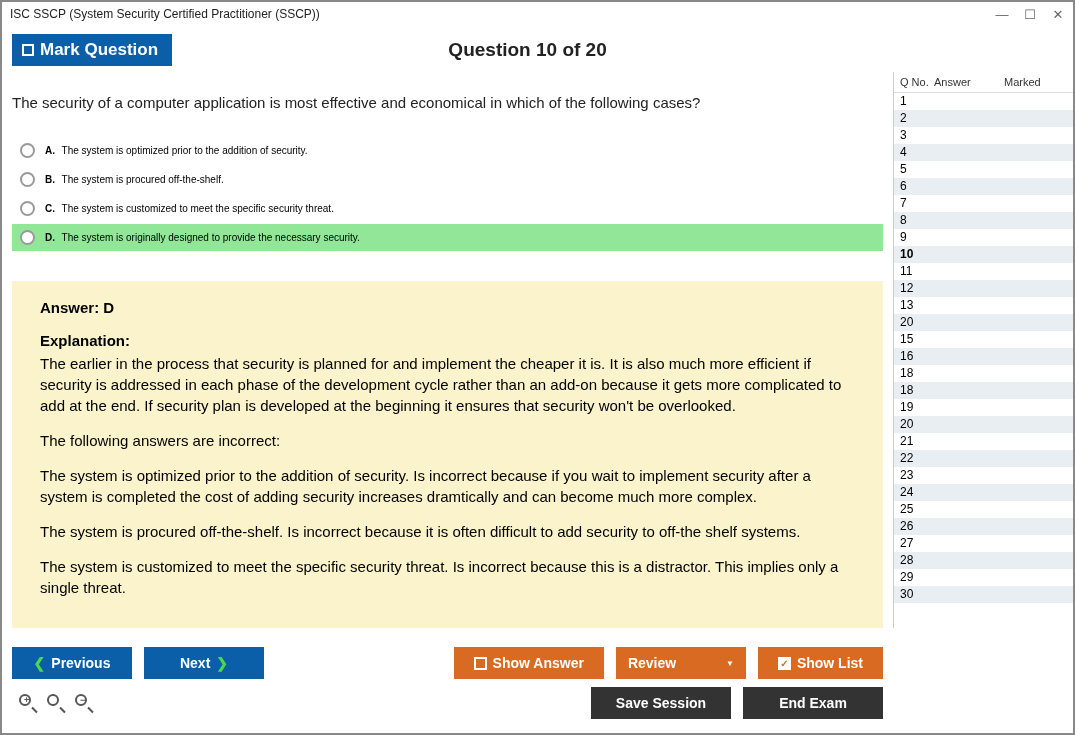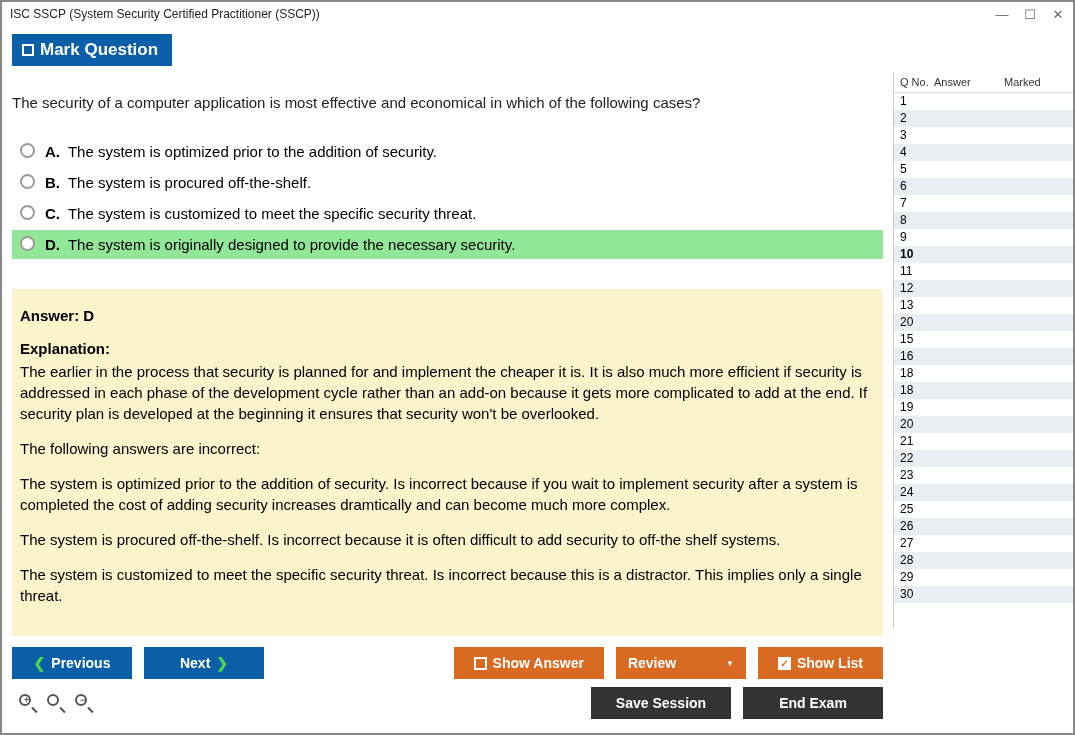--- a/index.html
+++ b/index.html
@@ -9,25 +9,25 @@
 .win-controls { display: flex; gap: 14px; color: #666; }
 .win-btn { width: 14px; text-align: center; cursor: pointer; }
 .main { display: flex; height: calc(100% - 24px); }
 .left-col { flex: 1; display: flex; flex-direction: column; padding: 0 6px 6px 6px; }
 .header-row { display: flex; align-items: center; padding: 8px 4px; }
 .mark-btn { background: #0a5fa8; color: #fff; padding: 6px 14px 6px 10px; font-weight: bold; font-size: 17px; display: inline-flex; align-items: center; gap: 6px; cursor: pointer; }
 .mark-box { width: 12px; height: 12px; border: 2px solid #fff; }
 .q-title { flex: 1; text-align: center; font-size: 19px; font-weight: bold; color: #222; }
 .content-scroll { flex: 1; overflow-y: auto; padding: 4px 4px 10px 4px; }
 .q-text { font-size: 15px; color: #222; margin: 14px 0 24px 0; line-height: 1.4; }
-.opt { display: flex; align-items: flex-start; gap: 10px; padding: 6px 8px; margin: 2px 0; font-size: 15px; }
+.opt { display: flex; align-items: center; gap: 10px; padding: 6px 8px; margin: 2px 0; font-size: 10px; }
 .radio { width: 15px; height: 15px; border: 2px solid #999; border-radius: 50%; flex-shrink: 0; background:#fff;}
 .opt.selected { background: #91e797; }
 .opt b { margin-right: 4px; }
-.answer-box { background: #fbf3cc; margin-top: 30px; padding: 16px 8px; font-size: 15px; line-height: 1.4; }
+.answer-box { background: #fbf3cc; margin-top: 30px; padding: 16px 28px; font-size: 15px; line-height: 1.4; }
 .answer-box .ans-label { font-weight: bold; margin-bottom: 12px; }
 .answer-box .exp-label { font-weight: bold; margin-bottom: 2px; }
 .answer-box p { margin-bottom: 14px; }
 .btn-row { display: flex; align-items: center; gap: 12px; padding: 8px 4px; }
 .btn { padding: 8px 20px; font-weight: bold; font-size: 14px; color: #fff; cursor: pointer; display: inline-flex; align-items: center; justify-content: center; gap: 6px; min-width: 120px; }
 .btn.blue { background: #0a5fa8; }
 .btn.orange { background: #d86a21; }
 .btn.dark { background: #333; align-items: center; }
 .spacer { flex: 1; }
 .chev { font-size: 14px; font-weight: bold; }
@@ -63,20 +63,21 @@
   </div>
 </div>
 
 <div class="main">
   <div class="left-col">
     <div class="header-row">
       <div class="mark-btn">
         <span class="mark-box"></span>
         <span>Mark Question</span>
       </div>
+      <div class="q-title">Question 10 of 20</div>
     </div>
 
     <div class="content-scroll">
       <div class="q-text">The security of a computer application is most effective and economical in which of the following cases?</div>
       <div id="options">
           <div class="opt">
             <span class="radio"></span>
             <span><b>A.</b> The system is optimized prior to the addition of security.</span>
           </div>
           <div class="opt">

